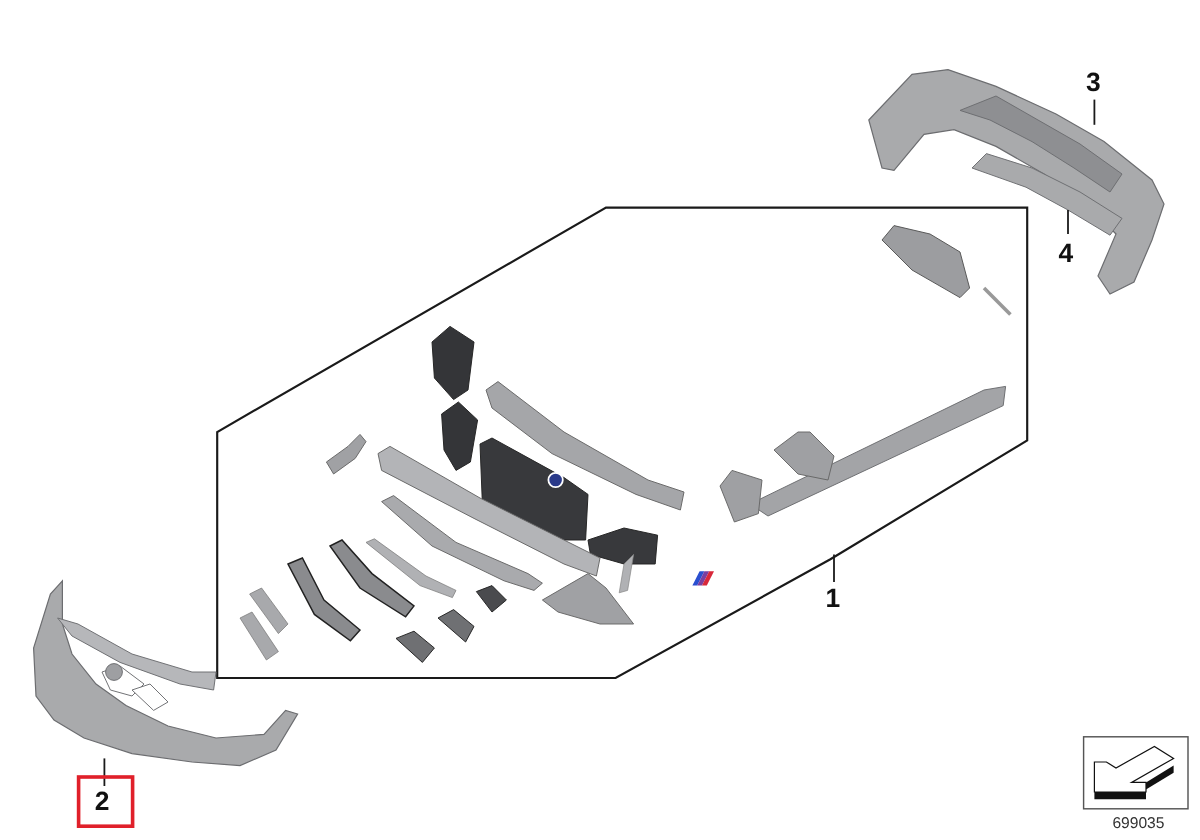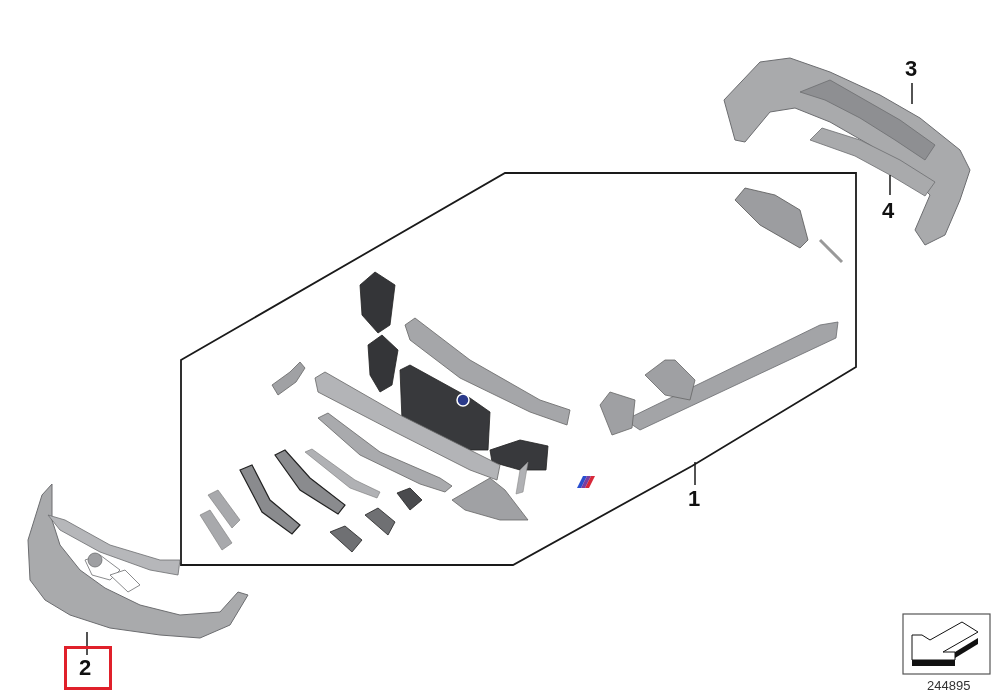--- a/index.html
+++ b/index.html
@@ -101,14 +101,14 @@
     </g>
   </svg>
 
   
   <span class="callout" style="left:688px; top:488px;">1</span>
   <div class="callout-box" style="left:64px; top:646px; width:42px; height:38px;"></div>
   <span class="callout" style="left:79px; top:657px;">2</span>
   <span class="callout" style="left:905px; top:58px;">3</span>
   <span class="callout" style="left:882px; top:200px;">4</span>
 
-  <span class="ref-num" style="left:927px; top:678px;">244895</span>
+  <span class="ref-num" style="left:927px; top:678px;">699035</span>
 </div>
 
 </body></html>

